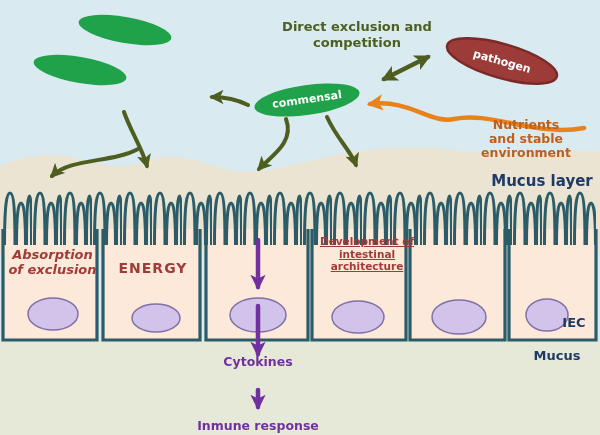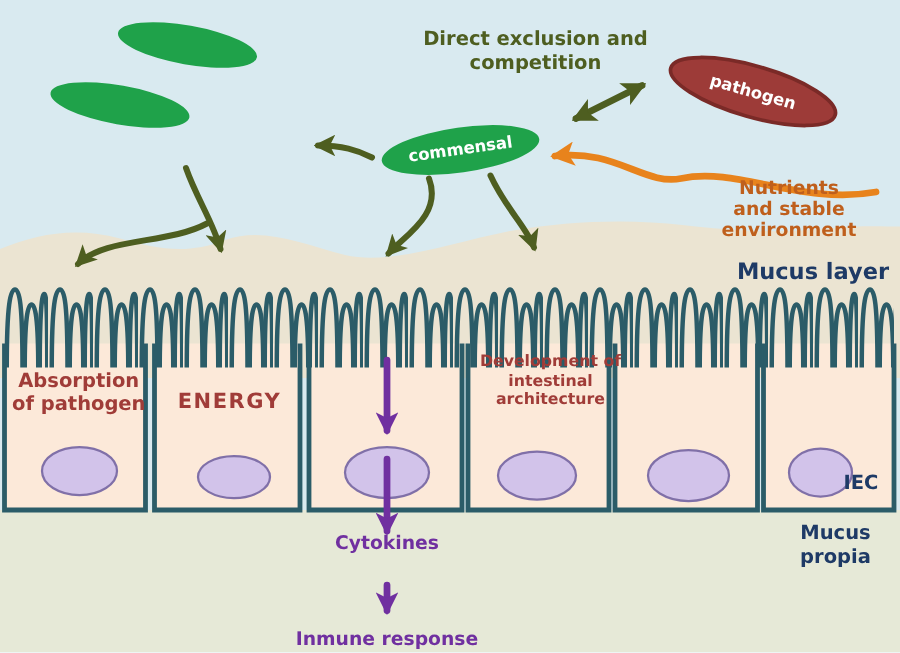--- a/index.html
+++ b/index.html
@@ -9,23 +9,23 @@
   }
   #bg-svg { position:absolute; left:0; top:0; }
   .lbl { position:absolute; font-weight:bold; text-align:center; white-space:nowrap; }
   .lbl span { display:block;text-align:center; }
   #direct-exclusion { left:272px; top:19px; width:170px; font-size:13px; line-height:16px; color:#4e5e20; }
   #metabolites      { left:108px; top:93px;  width:105px; font-size:12px; color:#2aa34c; }
   #commensal-label  { left:257px; top:93px;  width:100px; font-size:11px; color:#ffffff; transform:rotate(-8deg); }
   #pathogen-label   { left:452px; top:55px;  width:100px; font-size:11px; color:#ffffff; transform:rotate(16deg); }
   #nutrients        { left:460px; top:100px; width:132px; font-size:12.5px; line-height:14px; color:#bf5f1c;margin-top:18px; }
   #mucus-label      { left:490px; top:172px; width:104px; font-size:15px; color:#1e3a66; text-align:center; }
-  #absorption       { left:4px;   top:248px; width:97px;  font-size:13px; line-height:14.5px; color:#a03c38; }
+  #absorption       { left:4px;   top:248px; width:97px;  font-size:13px; line-height:14.5px; color:#a03c38;font-style:italic; }
   #energy           { left:104px; top:260px; width:98px;  font-size:14px; color:#a03c38; letter-spacing:1px; }
-  #development      { left:311px; top:235px; width:112px;  font-size:10.5px; line-height:12.5px; color:#a03c38; }
+  #development      { left:311px; top:235px; width:112px;  font-size:10.5px; line-height:12.5px; color:#a03c38;text-decoration:underline; }
   #cytokines        { left:206px; top:354px; width:104px; font-size:12.5px; color:#7030a0; }
   #immune           { left:184px; top:418px; width:148px; font-size:12.5px; color:#7030a0; }
   #iec              { left:554px; top:315px; width:40px;  font-size:13px; color:#1e3a66; text-align:center; }
   #lamina           { left:521px; top:348px; width:72px;  font-size:13px; line-height:16px; color:#1e3a66; }
 </style>
 </head>
 <body>
 
 <div id="stage">
 
@@ -111,35 +111,34 @@
   <div class="lbl" id="nutrients">
     <span>Nutrients</span>
     <span>and stable</span>
     <span>environment</span>
   </div>
 
   <div class="lbl" id="mucus-label">Mucus layer</div>
 
   <div class="lbl" id="absorption">
     <span>Absorption</span>
-    <span>of pathogen</span>
+    <span>of exclusion</span>
   </div>
 
   <div class="lbl" id="energy">ENERGY</div>
 
   <div class="lbl" id="development">
     <span>Development of</span>
     <span>intestinal</span>
     <span>architecture</span>
   </div>
 
   <div class="lbl" id="cytokines">Cytokines</div>
 
   <div class="lbl" id="immune">Inmune response</div>
 
   <div class="lbl" id="iec">IEC</div>
 
   <div class="lbl" id="lamina">
     <span>Mucus</span>
-    <span>propia</span>
   </div>
 
 </div>
 
 </body></html>

